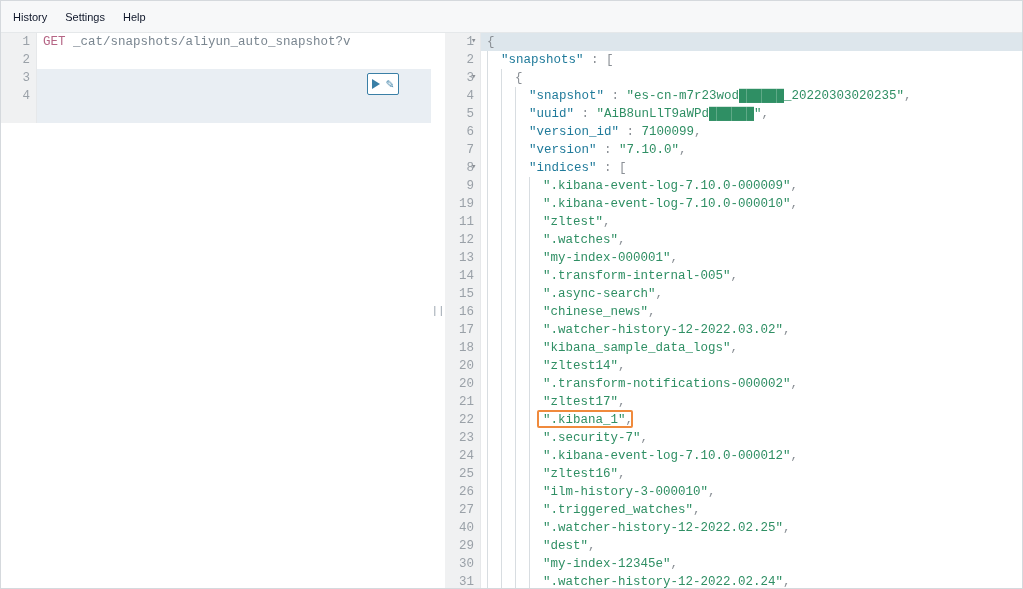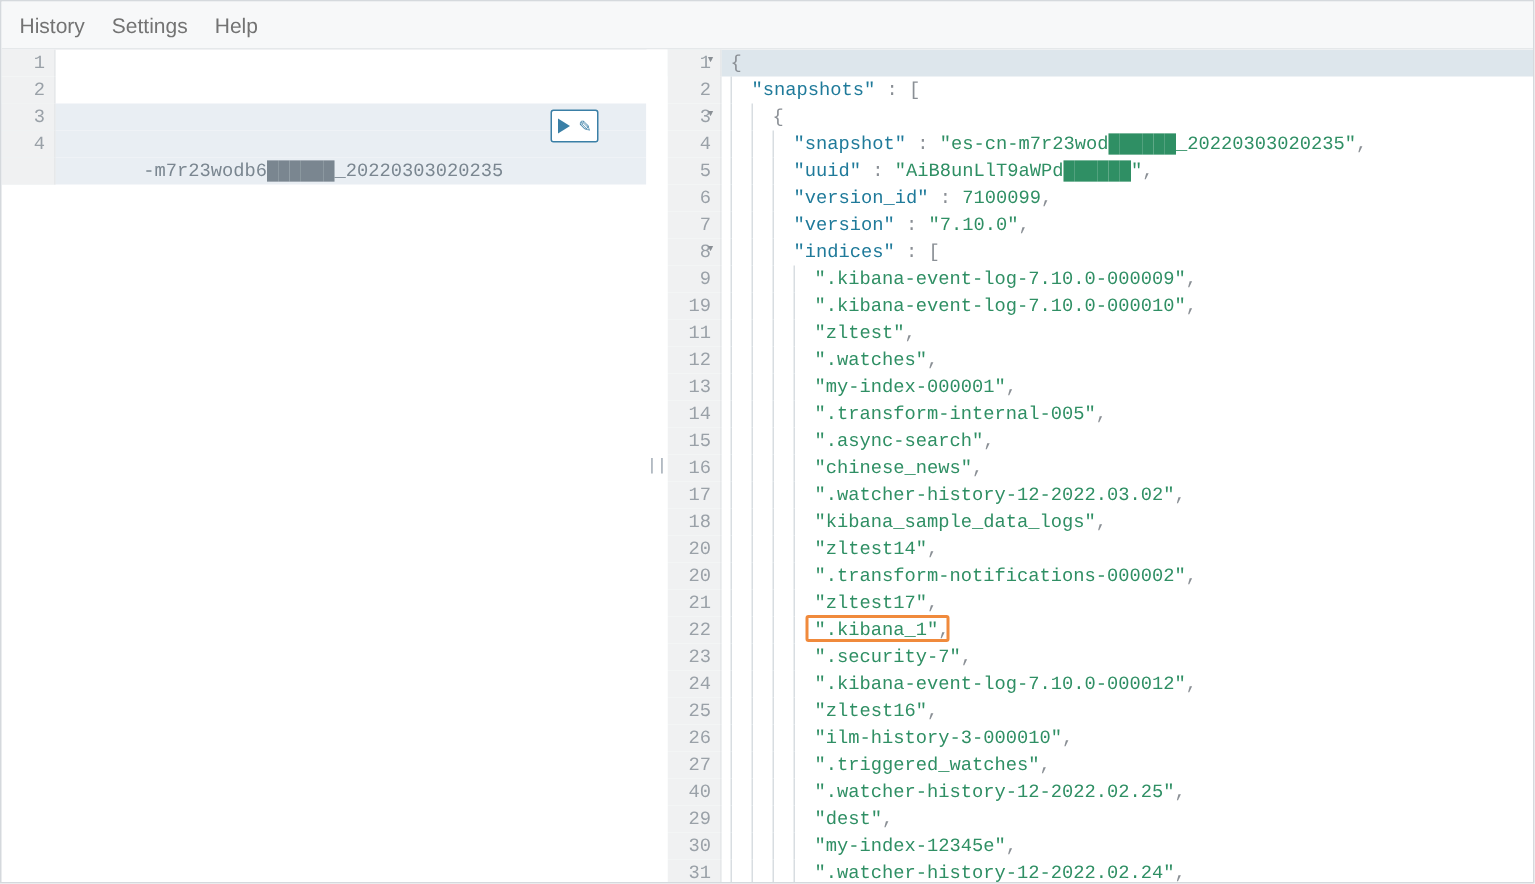--- a/index.html
+++ b/index.html
@@ -16,22 +16,22 @@
   .menu-bar {
     height: 32px;
     background: #f7f8f9;
     border-bottom: 1px solid #e5e8ea;
     display: flex;
     align-items: center;
     padding-left: 12px;
     gap: 18px;
   }
   .menu-item {
-    font-size: 14px;
-    color: #737373;
+    font-size: 11px;
+    color: #0f172a;
     cursor: pointer;
   }
   .panes {
     display: flex;
     height: calc(100% - 32px);
     font-family: "SFMono-Regular", Consolas, "Liberation Mono", Menlo, monospace;
     font-size: 12.5px;
   }
   .pane-left, .pane-right {
     display: flex;
@@ -118,35 +118,35 @@
 
 <div class="panes">
 
   <div class="pane-left">
     <div class="rows" id="left-rows">
         <div class="hl-line" style="top: 36px;"></div>
         <div class="hl-line" style="top: 54px;"></div>
         <div class="hl-line" style="top: 72px;"></div>
         <div class="row">
           <div class="gutter cell">1</div>
+          <div class="cell pad"><span class="method">GET</span><span class="path"> _cat/snapshots/aliyun_auto_snapshot?v</span></div>
         </div>
         <div class="row">
           <div class="gutter cell">2</div>
           <div class="cell pad"></div>
         </div>
         <div class="row">
           <div class="gutter cell">3</div>
           <div class="cell pad"></div>
         </div>
         <div class="row">
           <div class="gutter cell">4</div>
         </div>
         <div class="row">
           <div class="gutter cell"></div>
-          <div class="cell pad"><span class="path">       -m7r23wodb6██████_20220303020235</span></div>
         </div>
       </div>
     <div class="run-btns" id="run-btns" style="top: 40px; left: 366px;">
       <div class="tri"></div>
       <span class="wrench">✎</span>
     </div>
   </div>
 
   <div class="splitter">||</div>
 

